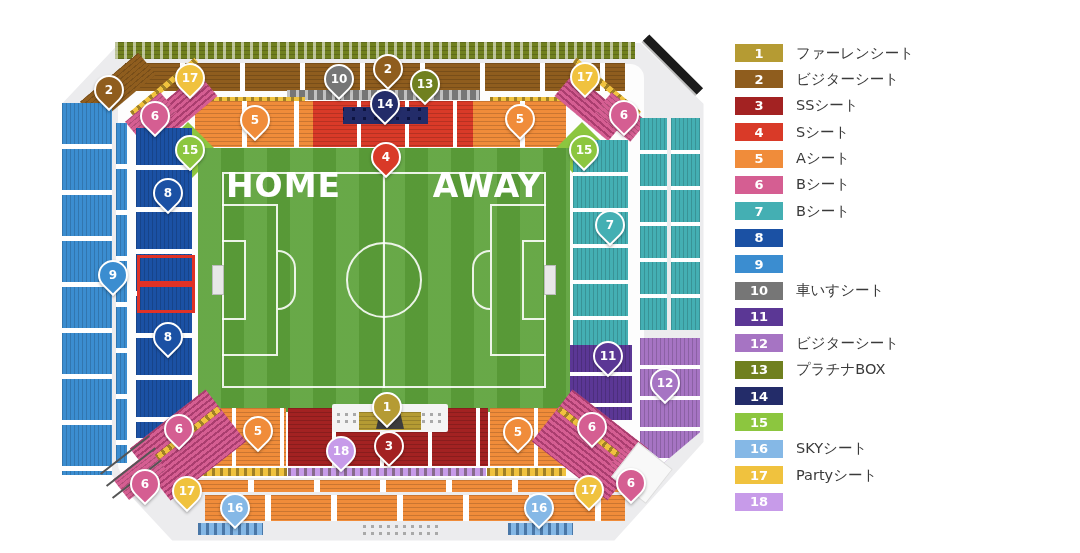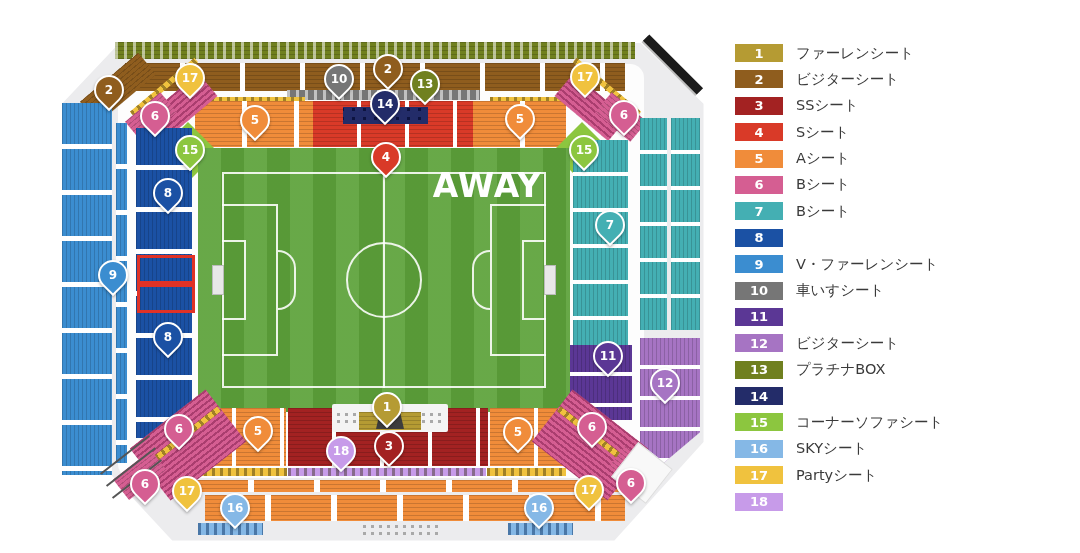--- a/index.html
+++ b/index.html
@@ -132,20 +132,21 @@
       <div class="halfline"></div>
       <div class="pline ccircle"></div>
       <div class="pline pen-l"></div>
       <div class="pline pen-r"></div>
       <div class="pline goal-l"></div>
       <div class="pline goal-r"></div>
       <div class="pline arc-l"></div>
       <div class="pline arc-r"></div>
       <div class="gbar-l"></div>
       <div class="gbar-r"></div>
+      <div class="pitch-label home">HOME</div>
       <div class="pitch-label away">AWAY</div>
     </div>
 
     <div class="sec c5 rows-h gapv48" style="left:128px;top:370px;width:98px;height:58px;"></div>
     <div class="sec c3 rows-h gapv48" style="left:228px;top:370px;width:200px;height:58px;"></div>
     <div class="sec c5 rows-h gapv48" style="left:430px;top:370px;width:76px;height:58px;"></div>
     <div class="whitebox" style="left:272px;top:366px;width:116px;height:28px;"></div>
     <div class="sec dash-g2" style="left:277px;top:375px;width:22px;height:12px;"></div>
     <div class="sec dash-g2" style="left:362px;top:375px;width:22px;height:12px;"></div>
     <div class="sec c1 rows-h" style="left:299px;top:374px;width:62px;height:18px;"></div>
@@ -303,21 +304,20 @@
       </div>
       <div class="legend-row">
         <div class="legend-swatch" style="background: rgb(68, 175, 179);">7</div>
         <div class="legend-label">Bシート</div>
       </div>
       <div class="legend-row">
         <div class="legend-swatch" style="background: rgb(27, 81, 164);">8</div>
       </div>
       <div class="legend-row">
         <div class="legend-swatch" style="background: rgb(59, 141, 208);">9</div>
-        <div class="legend-label">V・ファーレンシート</div>
       </div>
       <div class="legend-row">
         <div class="legend-swatch" style="background: rgb(118, 118, 118);">10</div>
         <div class="legend-label">車いすシート</div>
       </div>
       <div class="legend-row">
         <div class="legend-swatch" style="background: rgb(91, 55, 149);">11</div>
       </div>
       <div class="legend-row">
         <div class="legend-swatch" style="background: rgb(166, 116, 195);">12</div>
@@ -325,21 +325,20 @@
       </div>
       <div class="legend-row">
         <div class="legend-swatch" style="background: rgb(112, 128, 31);">13</div>
         <div class="legend-label">プラチナBOX</div>
       </div>
       <div class="legend-row">
         <div class="legend-swatch" style="background: rgb(35, 44, 105);">14</div>
       </div>
       <div class="legend-row">
         <div class="legend-swatch" style="background: rgb(140, 198, 63);">15</div>
-        <div class="legend-label">コーナーソファシート</div>
       </div>
       <div class="legend-row">
         <div class="legend-swatch" style="background: rgb(133, 184, 230);">16</div>
         <div class="legend-label">SKYシート</div>
       </div>
       <div class="legend-row">
         <div class="legend-swatch" style="background: rgb(240, 194, 62);">17</div>
         <div class="legend-label">Partyシート</div>
       </div>
       <div class="legend-row">

